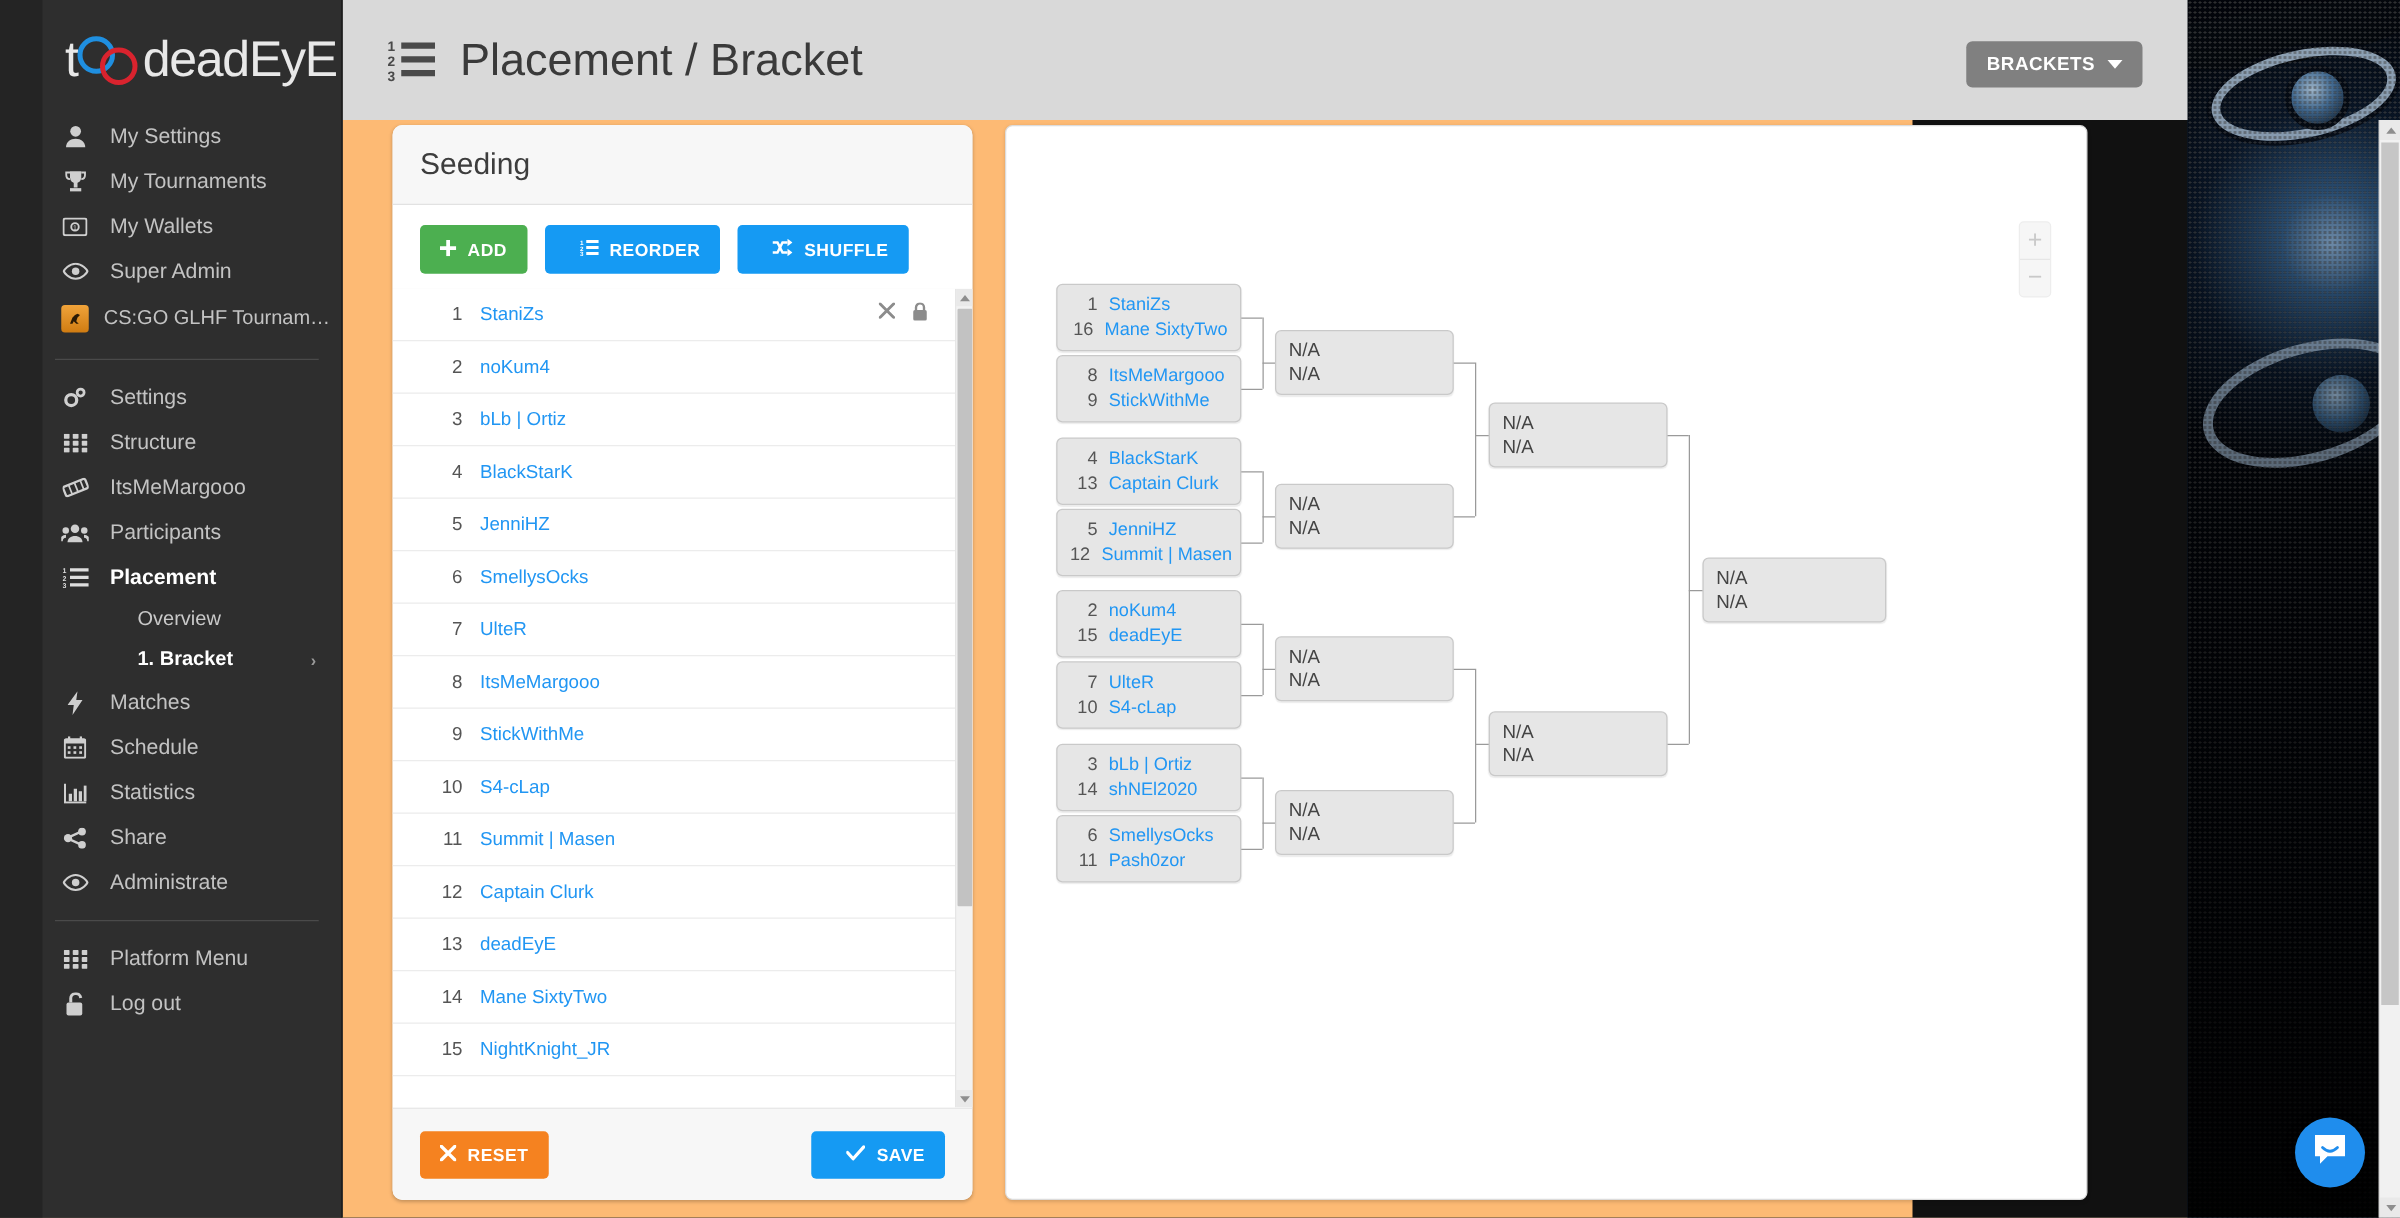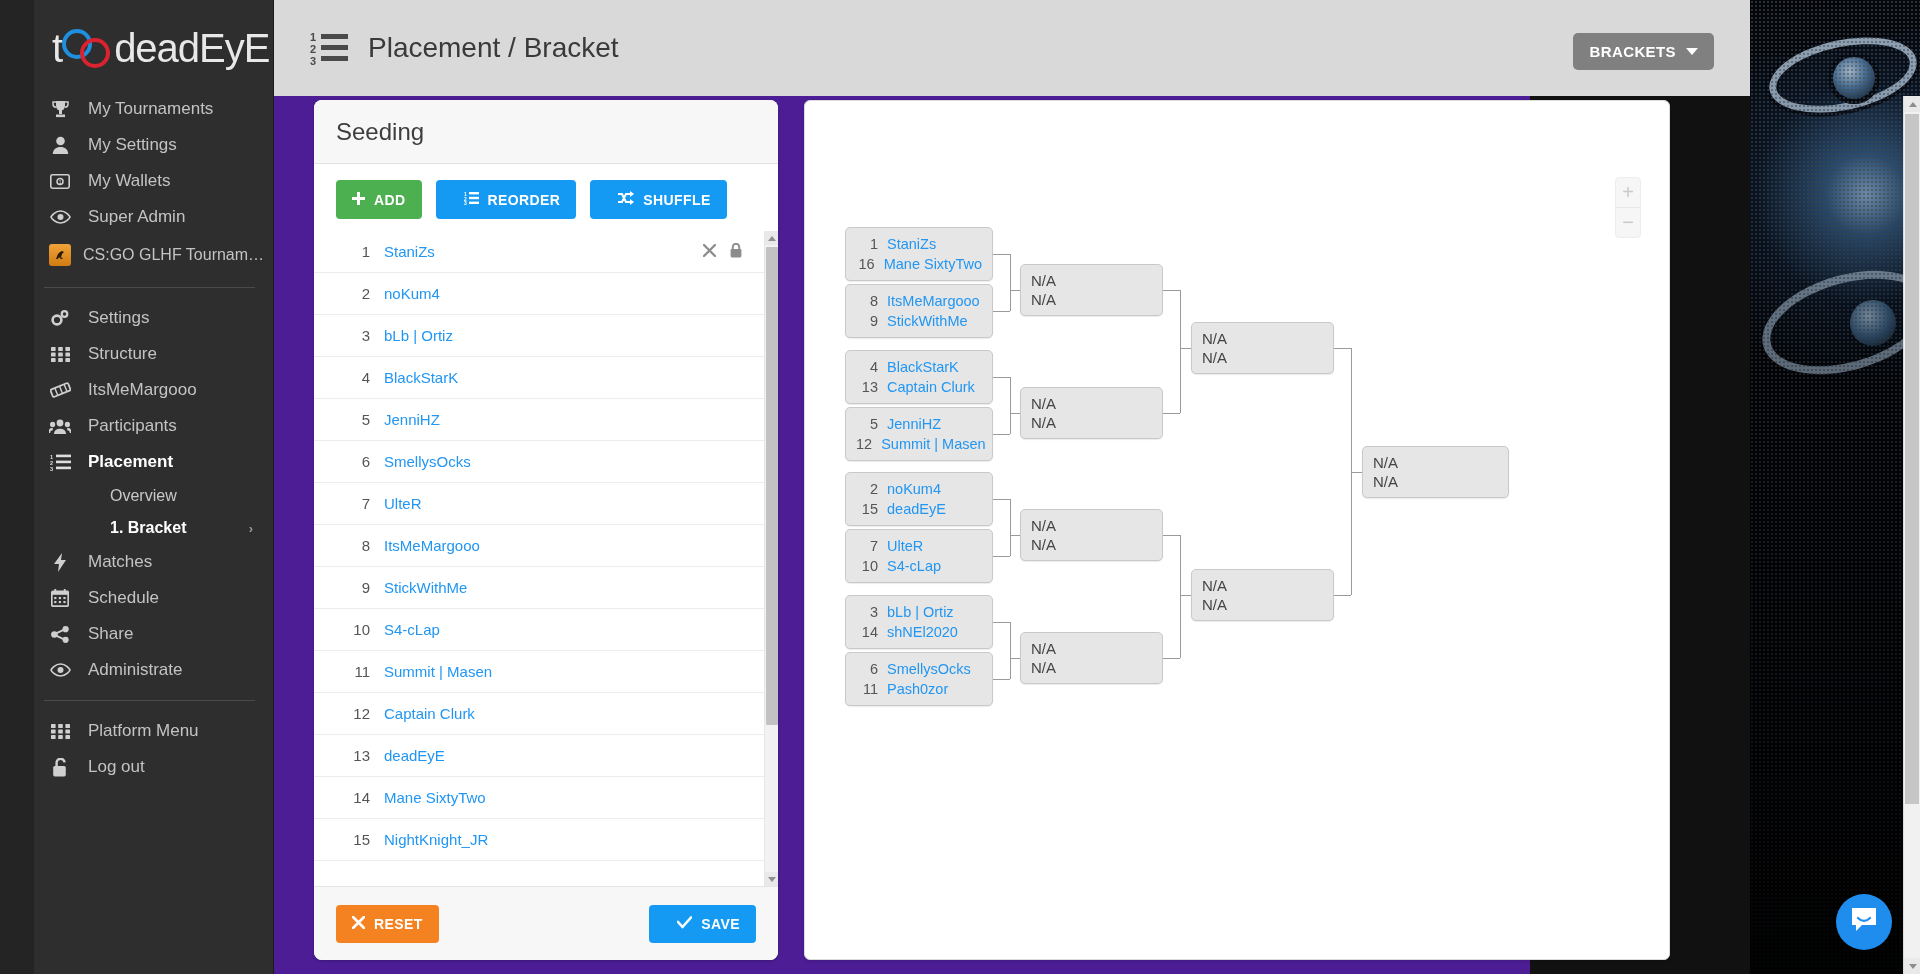--- a/index.html
+++ b/index.html
@@ -126,40 +126,40 @@
   .tourn-name { white-space: nowrap; overflow: hidden; text-overflow: ellipsis; width: 185px; }
 
   
   #topbar {
     position: absolute; top: 0; left: 274px; width: 1476px; height: 96px;
     background: #d9d9d9;
     display: flex; align-items: center;
   }
   #topbar .title-wrap { display: flex; align-items: center; margin-left: 36px; }
   #topbar .title {
-    font-size: 28px; color: #3a3a3a; margin-left: 18px; font-weight: 400;
+    font-size: 36px; color: #3a3a3a; margin-left: 18px; font-weight: 400;
   }
   .numlist-icon { display: flex; align-items: center; }
   .brackets-btn {
     position: absolute; right: 36px; top: 33px;
     background: #808080; color: #fff; border: none;
     border-radius: 5px; padding: 10px 16px;
     font-size: 15px; font-weight: bold; letter-spacing: 0.4px;
     display: flex; align-items: center; gap: 10px;
     cursor: pointer; font-family: "Liberation Sans", sans-serif;
   }
   .caret-down {
     width: 0; height: 0; border-left: 6px solid transparent; border-right: 6px solid transparent;
     border-top: 7px solid #fff;
   }
 
   
   #content {
     position: absolute; top: 96px; left: 274px; width: 1256px; height: 878px;
-    background: #4c1d95;
+    background: #fdba74;
   }
 
   
   #seeding {
     position: absolute; left: 40px; top: 4px; width: 464px; height: 860px;
     background: #f7f7f7;
     border-radius: 8px;
     box-shadow: 0 1px 3px rgba(0,0,0,0.22);
     display: flex; flex-direction: column;
     overflow: hidden;
@@ -306,38 +306,38 @@
           <span class="ring blue"></span>
             <span class="ring red"></span>
         </span>
         <span>deadEyE</span>
       </span>
     </div>
 
     <div id="main-nav">
         <div class="nav-item">
           <span class="ico">
+            <svg width="17" height="18" viewBox="0 0 17 18">
+              <circle cx="8.5" cy="5" r="4.3" fill="#cfcfcf"></circle>
+              <path d="M0.8 18c0-4.5 3.5-7 7.7-7s7.7 2.5 7.7 7z" fill="#cfcfcf"></path>
+            </svg>
+          </span>
+          <span>My Settings</span>
+        </div>
+        <div class="nav-item">
+          <span class="ico">
             <svg width="19" height="18" viewBox="0 0 19 18">
               <path d="M5 1h9v5a4.5 4.5 0 0 1-9 0z" fill="#cfcfcf"></path>
               <path d="M5 2H2v2c0 2 1.4 3.2 3 3.3" stroke="#cfcfcf" stroke-width="1.5" fill="none"></path>
               <path d="M14 2h3v2c0 2-1.4 3.2-3 3.3" stroke="#cfcfcf" stroke-width="1.5" fill="none"></path>
               <rect x="8" y="10" width="3" height="4" fill="#cfcfcf"></rect>
               <rect x="5" y="14.5" width="9" height="2.6" fill="#cfcfcf"></rect>
             </svg>
           </span>
           <span>My Tournaments</span>
-        </div>
-        <div class="nav-item">
-          <span class="ico">
-            <svg width="17" height="18" viewBox="0 0 17 18">
-              <circle cx="8.5" cy="5" r="4.3" fill="#cfcfcf"></circle>
-              <path d="M0.8 18c0-4.5 3.5-7 7.7-7s7.7 2.5 7.7 7z" fill="#cfcfcf"></path>
-            </svg>
-          </span>
-          <span>My Settings</span>
         </div>
         <div class="nav-item">
           <span class="ico">
             <svg width="20" height="15" viewBox="0 0 20 15">
               <rect x="0.8" y="0.8" width="18.4" height="13.4" rx="1.6" fill="none" stroke="#cfcfcf" stroke-width="1.6"></rect>
               <circle cx="10" cy="7.5" r="3" fill="none" stroke="#cfcfcf" stroke-width="1.5"></circle>
               <text x="8.4" y="10" font-size="5.5" fill="#cfcfcf" font-family="Liberation Sans">1</text>
             </svg>
           </span>
           <span>My Wallets</span>
@@ -460,20 +460,34 @@
                 <rect x="3.2" y="8" width="2.2" height="2.1"></rect>
                 <rect x="7.8" y="8" width="2.2" height="2.1"></rect>
                 <rect x="12.4" y="8" width="2.2" height="2.1"></rect>
                 <rect x="3.2" y="12" width="2.2" height="2.1"></rect>
                 <rect x="7.8" y="12" width="2.2" height="2.1"></rect>
                 <rect x="12.4" y="12" width="2.2" height="2.1"></rect>
               </g>
             </svg>
           </span>
           <span>Schedule</span>
+        </div>
+        <div class="nav-item">
+          <span class="ico">
+            <svg width="19" height="17" viewBox="0 0 19 17">
+              <path d="M1 1v15h17" stroke="#cfcfcf" stroke-width="1.6" fill="none"></path>
+              <g fill="#cfcfcf">
+                <rect x="4" y="9" width="2.6" height="6"></rect>
+                <rect x="8" y="5" width="2.6" height="10"></rect>
+                <rect x="12" y="7" width="2.6" height="8"></rect>
+                <rect x="16" y="2.5" width="2.2" height="12.5"></rect>
+              </g>
+            </svg>
+          </span>
+          <span>Statistics</span>
         </div>
         <div class="nav-item">
           <span class="ico">
             <svg width="19" height="17" viewBox="0 0 19 17">
               <circle cx="14.6" cy="3.2" r="3.1" fill="#cfcfcf"></circle>
               <circle cx="14.6" cy="13.8" r="3.1" fill="#cfcfcf"></circle>
               <circle cx="3.4" cy="8.5" r="3.3" fill="#cfcfcf"></circle>
               <path d="M5.6 7.1 L12.6 3.9 M5.6 9.9 L12.6 13.1" stroke="#cfcfcf" stroke-width="1.8"></path>
             </svg>
           </span>

